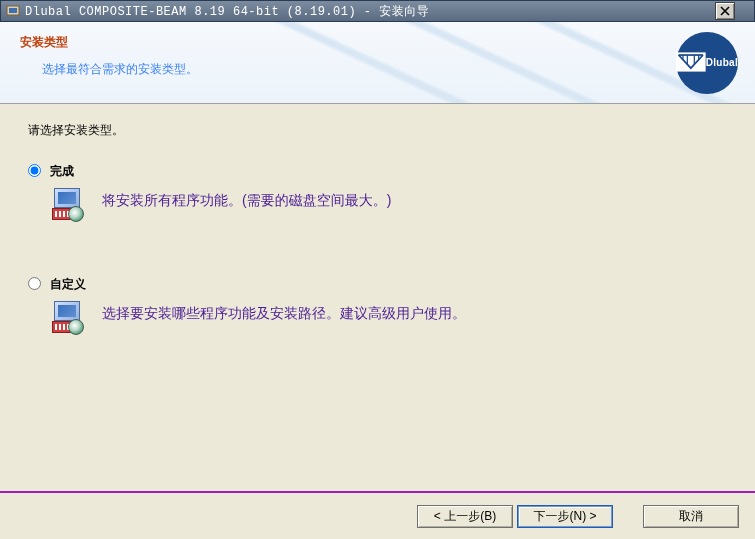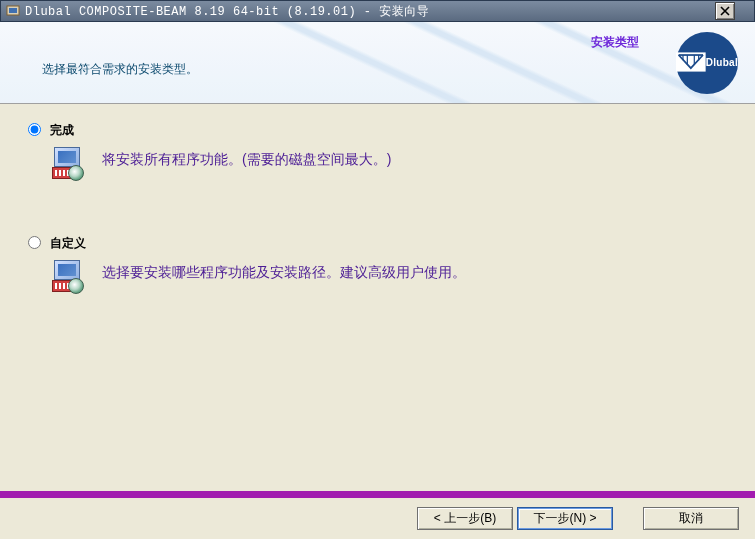--- a/index.html
+++ b/index.html
@@ -71,27 +71,26 @@
       opacity: 0.9;
     }
     .header-left {
       position: relative;
       padding: 12px 20px;
       flex: 1;
     }
     .header-title {
       font-weight: bold;
       font-size: 12px;
-      color: #6d28d9;
+      color: #c2410c;
       margin-bottom: 10px;
-      text-align: right;
     }
     .header-subtitle {
       font-size: 12px;
-      color: #0c4a6e;
+      color: #3b82f6;
       padding-left: 22px;
     }
     .logo-wrap {
       position: relative;
       width: 96px;
       display: flex;
       align-items: center;
       justify-content: center;
     }
     .logo-circle {
@@ -200,21 +199,21 @@
       color: #4c1d95;
       padding-top: 2px;
       line-height: 1.5;
     }
     .footer {
       position: absolute;
       bottom: 0;
       left: 0;
       right: 0;
       height: 48px;
-      border-top: 7px solid #a21caf;
+      border-top: 2px solid #a21caf;
       background: #ece9d8;
       display: flex;
       align-items: center;
       justify-content: flex-end;
       padding: 0 16px;
       gap: 4px;
     }
     .btn {
       height: 23px;
       min-width: 96px;
@@ -266,20 +265,21 @@
         <line x1="13" y1="3" x2="13" y2="14" stroke="#1b4a8a" stroke-width="1.4"></line>
         <line x1="21" y1="3" x2="21" y2="14" stroke="#1b4a8a" stroke-width="1.4"></line>
         <line x1="26" y1="3" x2="26" y2="9" stroke="#1b4a8a" stroke-width="1.4"></line>
       </svg>
       <div class="logo-text">Dlubal</div>
     </div>
   </div>
 </div>
 
 <div class="content-area">
+  <div class="instruction">请选择安装类型。</div>
 
   <div class="option">
     <div class="radio-col">
       <input type="radio" name="install-type" checked="" style="">
     </div>
     <div class="body-col">
       <div class="opt-label">完成</div>
       <div class="opt-row">
         <div class="opt-icon">
           <div class="monitor"></div>

